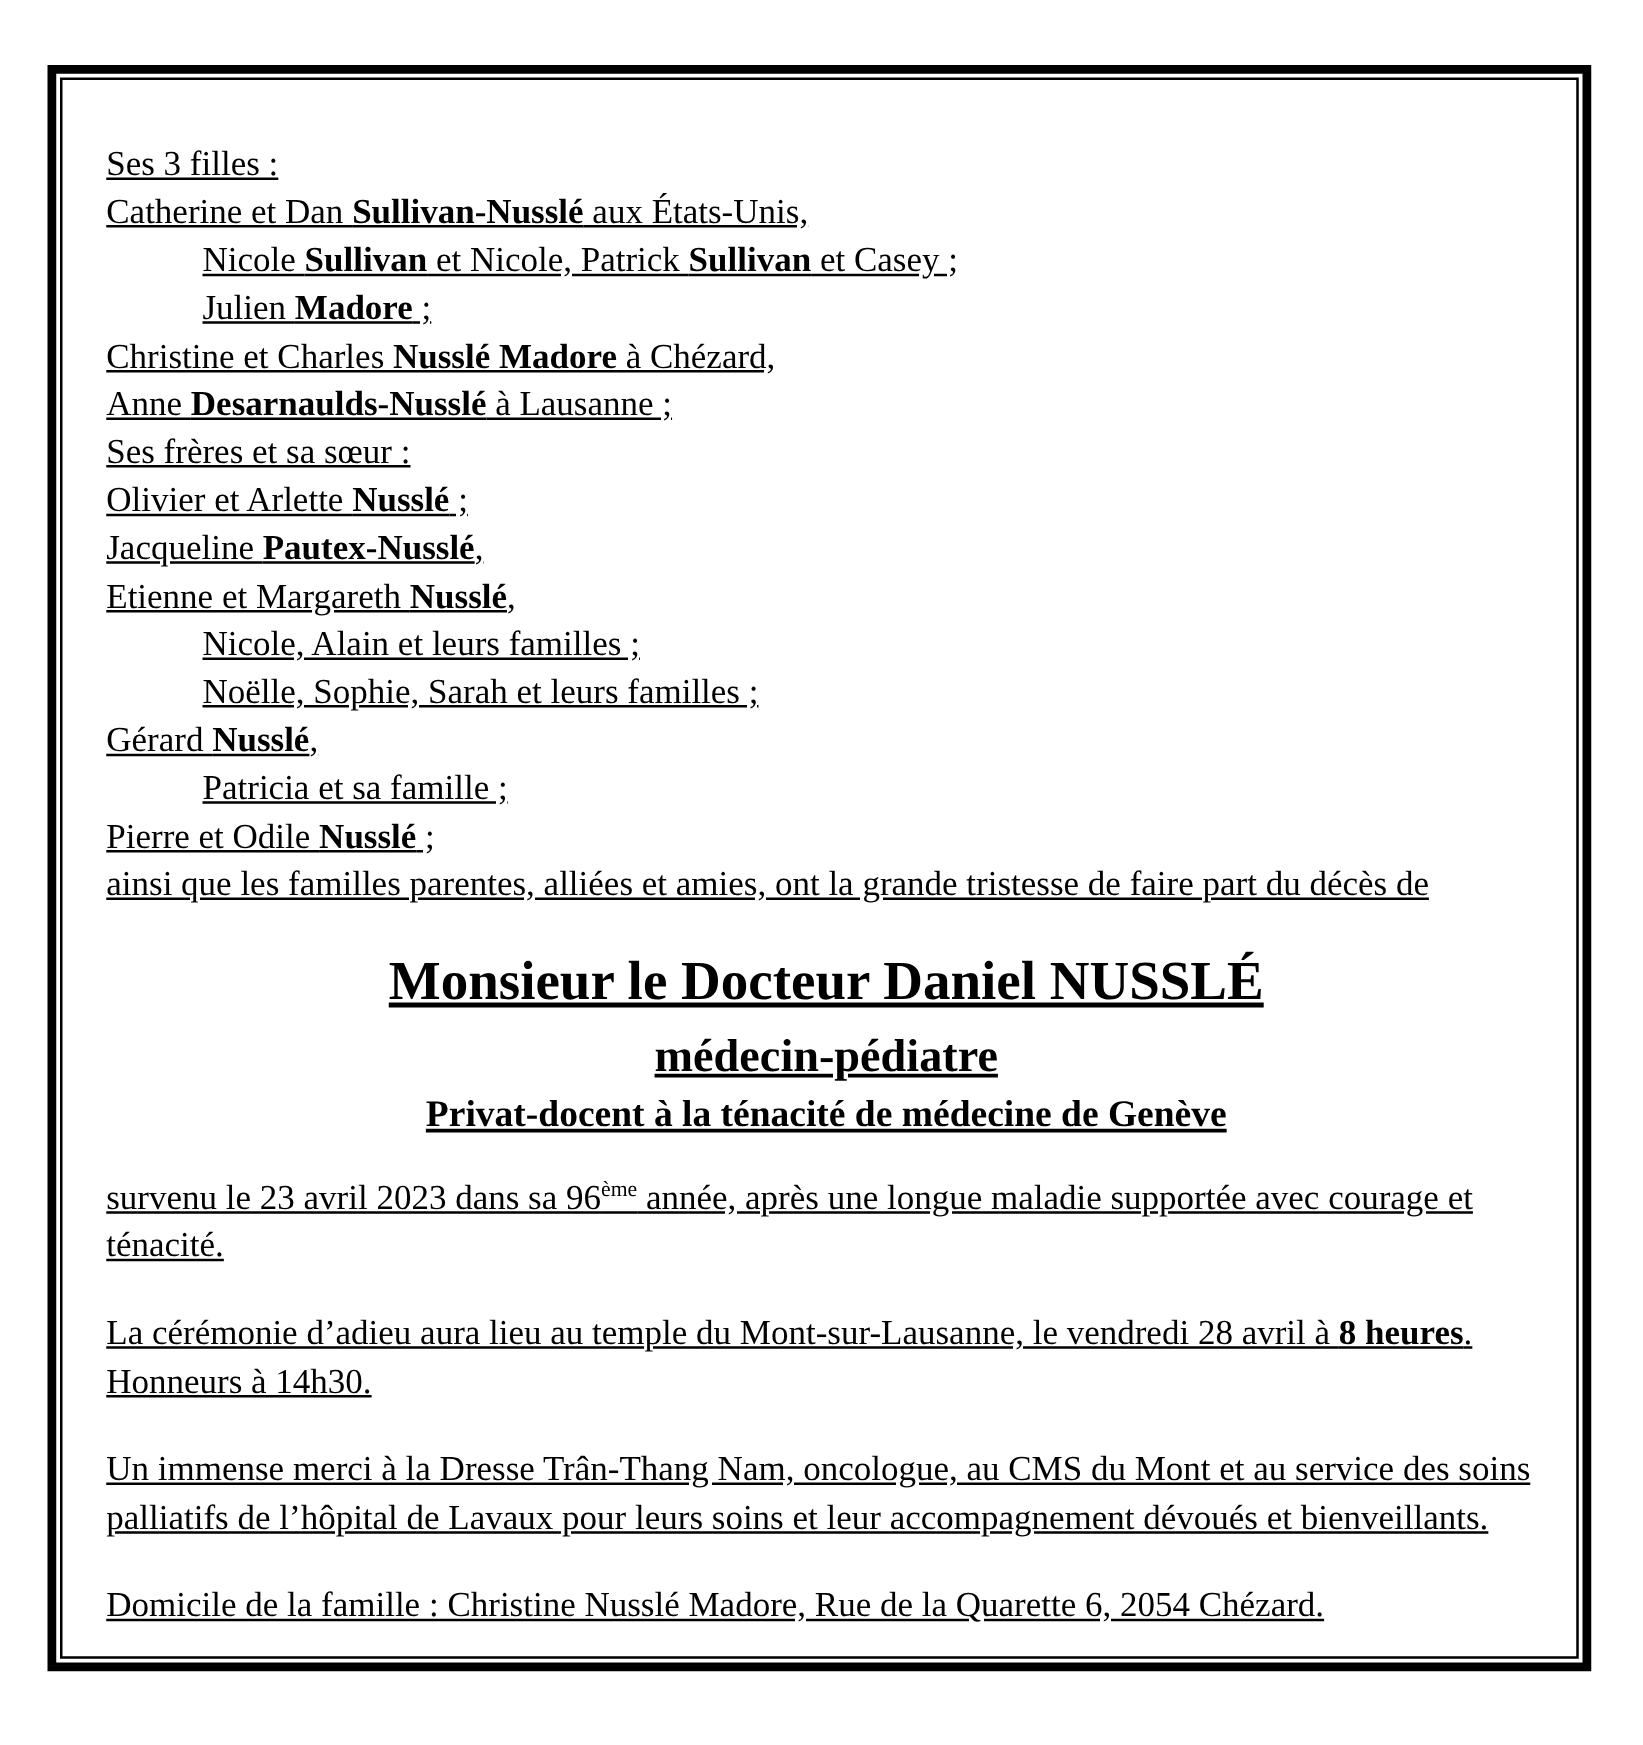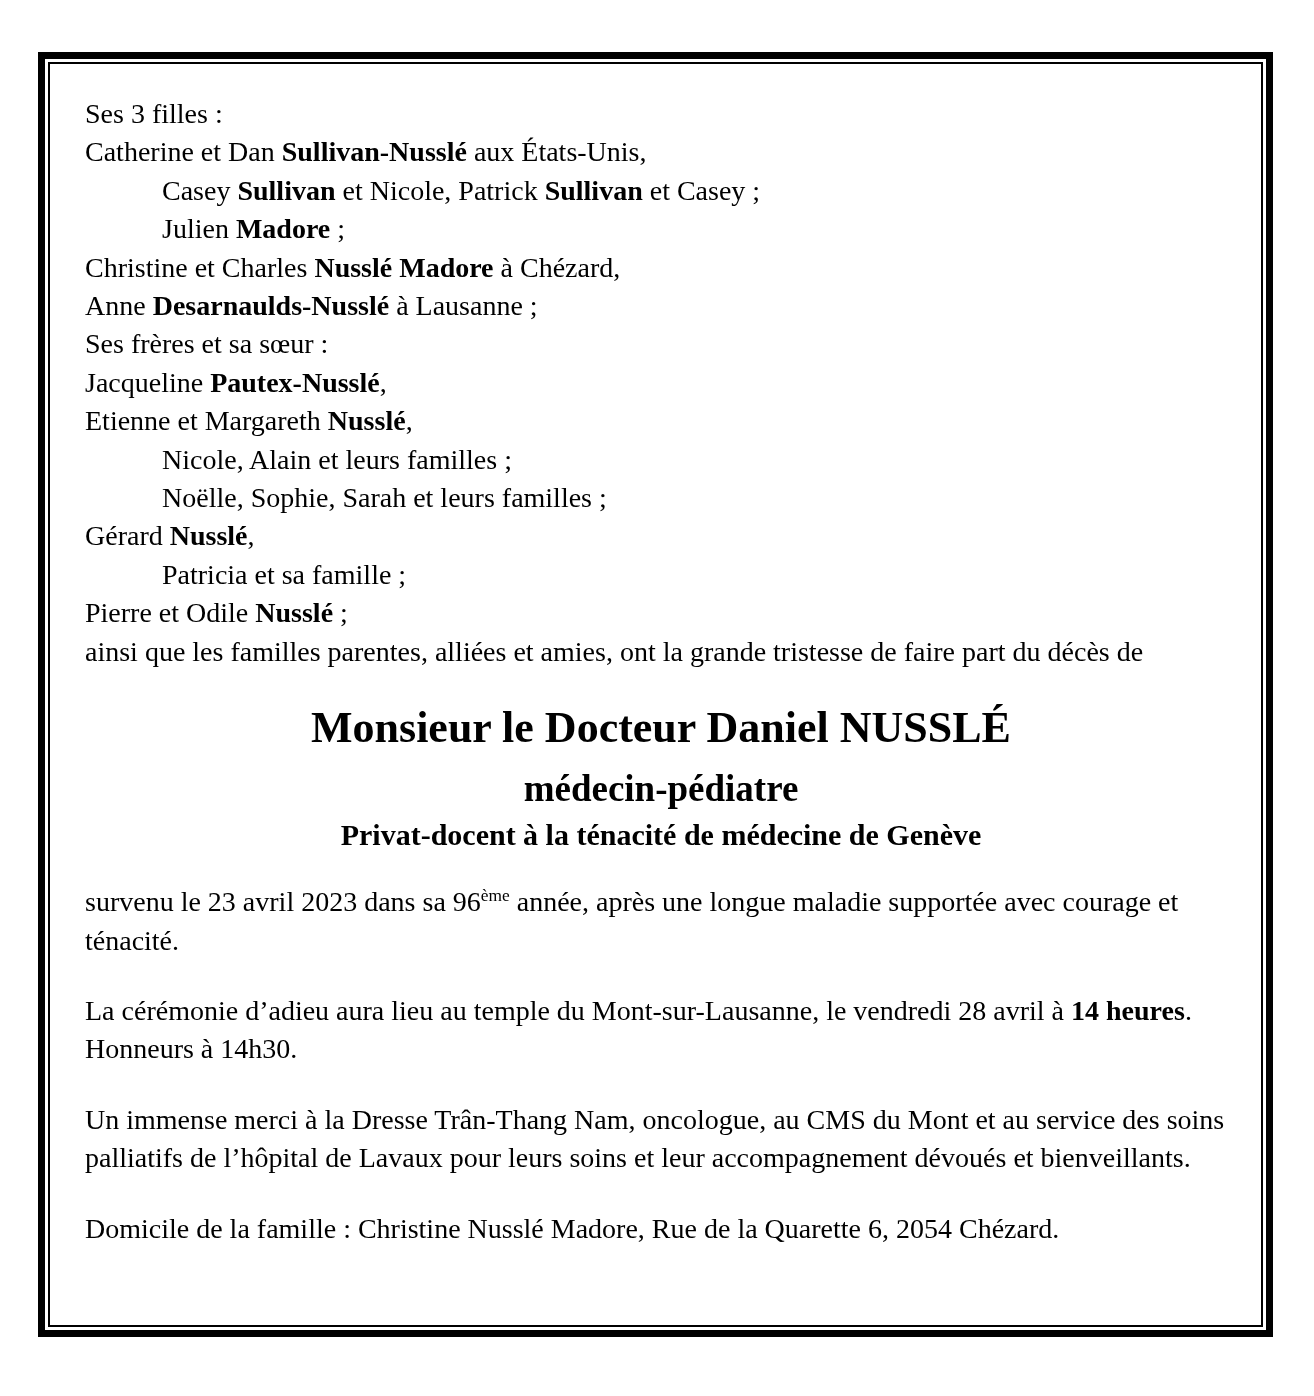--- a/index.html
+++ b/index.html
@@ -24,23 +24,24 @@
     border: 7px solid #000000;
   }
   .frame-inner {
     position: absolute;
     inset: 3px;
     border: 2px solid #000000;
   }
   .content {
     position: absolute;
     inset: 0;
-    padding: 31px 24px 0 35px;
+    padding: 49px 24px 0 35px;
     box-sizing: border-box;
     overflow: hidden;
+    text-decoration: underline;
   }
   .family-list, .body-block {
     font-size: 28px;
     line-height: 38.4px;
   }
   .family-list .line { white-space: nowrap; }
   .family-list .line.indent { padding-left: 77px; }
   .body-block .line { max-width: 1152px; margin-top: 32px; }
   b { font-weight: bold; }
   sup {
@@ -77,43 +78,44 @@
 </head>
 <body>
 
 <div class="frame-outer">
   <div class="frame-inner">
     <div class="content">
 
       <div class="family-list">
           <div class="line"><span>Ses 3 filles :</span></div>
           <div class="line"><span>Catherine et Dan </span><b>Sullivan-Nusslé</b><span> aux États-Unis,</span></div>
-          <div class="line indent"><span>Casey </span><b>Sullivan</b><span> et Nicole, Patrick </span><b>Sullivan</b><span> et Casey ;</span></div>
+          <div class="line indent"><span>Nicole </span><b>Sullivan</b><span> et Nicole, Patrick </span><b>Sullivan</b><span> et Casey ;</span></div>
           <div class="line indent"><span>Julien </span><b>Madore</b><span> ;</span></div>
           <div class="line"><span>Christine et Charles </span><b>Nusslé Madore</b><span> à Chézard,</span></div>
           <div class="line"><span>Anne </span><b>Desarnaulds-Nusslé</b><span> à Lausanne ;</span></div>
           <div class="line"><span>Ses frères et sa sœur :</span></div>
+          <div class="line"><span>Olivier et Arlette </span><b>Nusslé</b><span> ;</span></div>
           <div class="line"><span>Jacqueline </span><b>Pautex-Nusslé</b><span>,</span></div>
           <div class="line"><span>Etienne et Margareth </span><b>Nusslé</b><span>,</span></div>
           <div class="line indent"><span>Nicole, Alain et leurs familles ;</span></div>
           <div class="line indent"><span>Noëlle, Sophie, Sarah et leurs familles ;</span></div>
           <div class="line"><span>Gérard </span><b>Nusslé</b><span>,</span></div>
           <div class="line indent"><span>Patricia et sa famille ;</span></div>
           <div class="line"><span>Pierre et Odile </span><b>Nusslé</b><span> ;</span></div>
           <div class="line"><span>ainsi que les familles parentes, alliées et amies, ont la grande tristesse de faire part du décès de</span></div>
         </div>
 
       <div class="headings">
         <p class="deceased-name">Monsieur le Docteur Daniel NUSSLÉ</p>
         <p class="deceased-profession">médecin-pédiatre</p>
         <p class="deceased-title">Privat-docent à la ténacité de médecine de Genève</p>
       </div>
 
       <div class="body-block">
           <div class="line"><span>survenu le 23 avril 2023 dans sa 96</span><sup>ème</sup><span> année, après une longue maladie supportée avec courage et ténacité.</span></div>
-          <div class="line"><span>La cérémonie d’adieu aura lieu au temple du Mont-sur-Lausanne, le vendredi 28 avril à </span><b>14 heures</b><span>. Honneurs à 14h30.</span></div>
+          <div class="line"><span>La cérémonie d’adieu aura lieu au temple du Mont-sur-Lausanne, le vendredi 28 avril à </span><b>8 heures</b><span>. Honneurs à 14h30.</span></div>
           <div class="line"><span>Un immense merci à la Dresse Trân-Thang Nam, oncologue, au CMS du Mont et au service des soins palliatifs de l’hôpital de Lavaux pour leurs soins et leur accompagnement dévoués et bienveillants.</span></div>
           <div class="line"><span>Domicile de la famille : Christine Nusslé Madore, Rue de la Quarette 6, 2054 Chézard.</span></div>
         </div>
 
     </div>
   </div>
 </div>
 
 </body></html>

